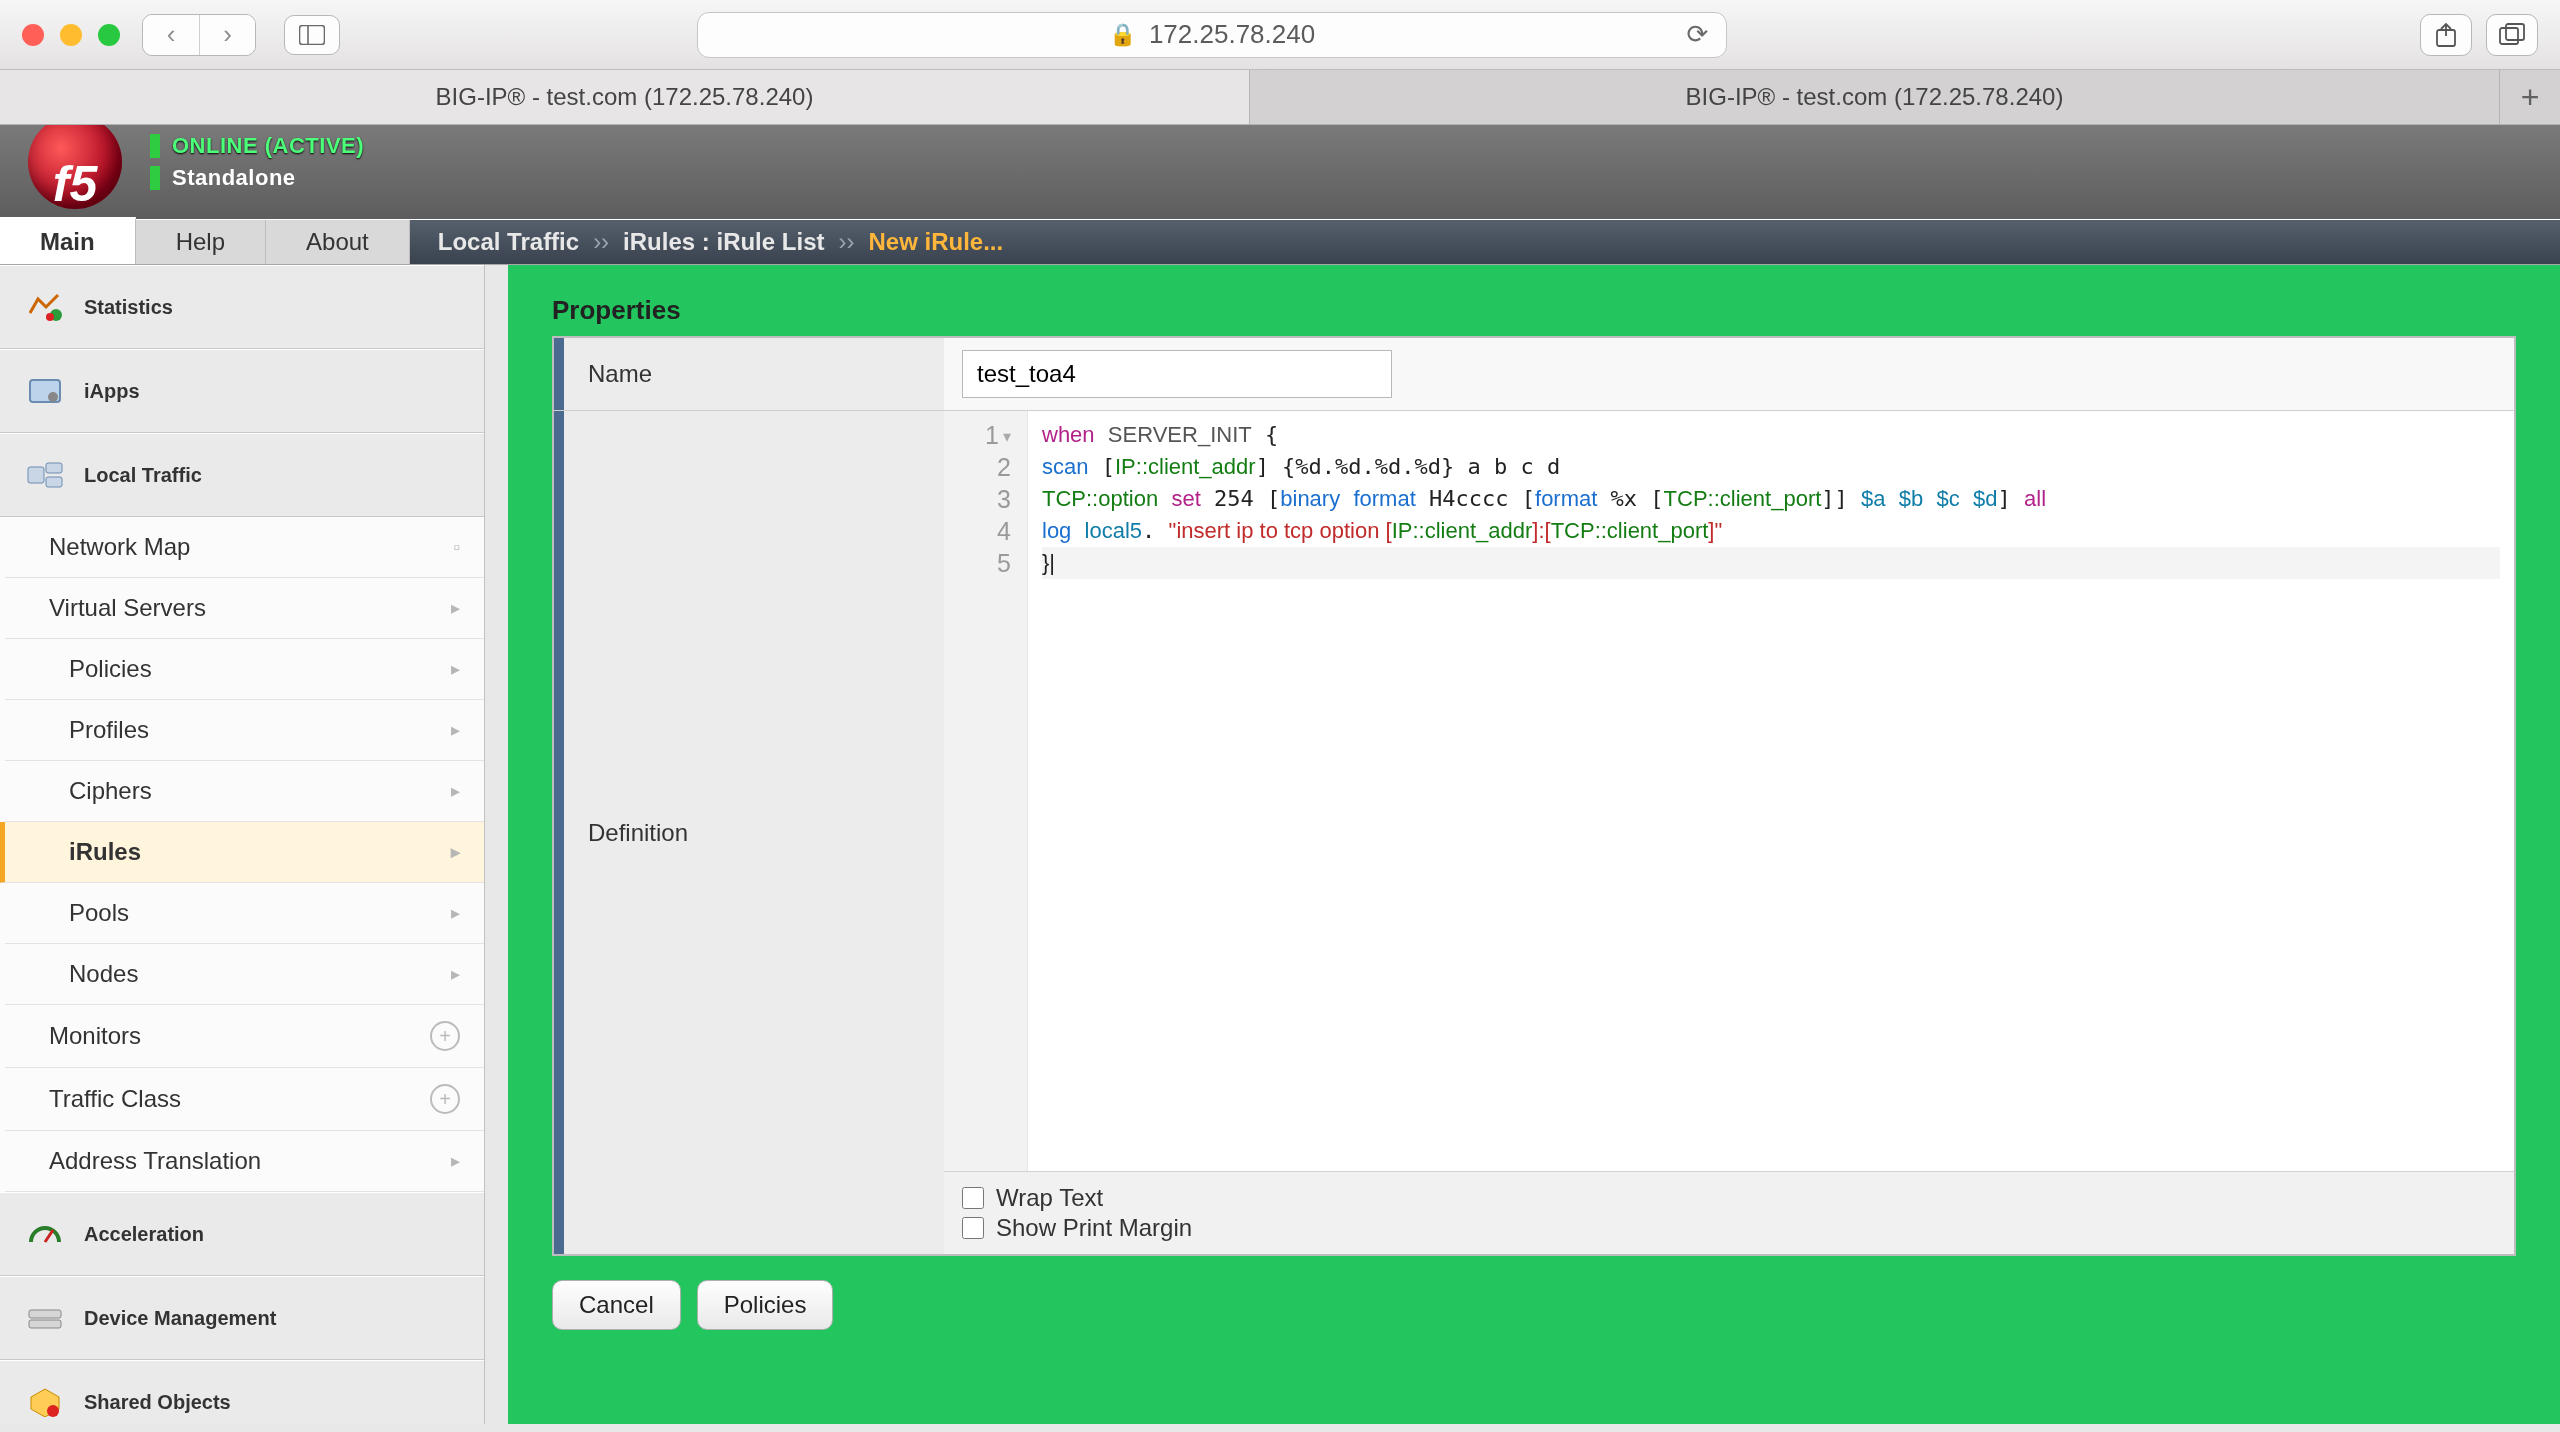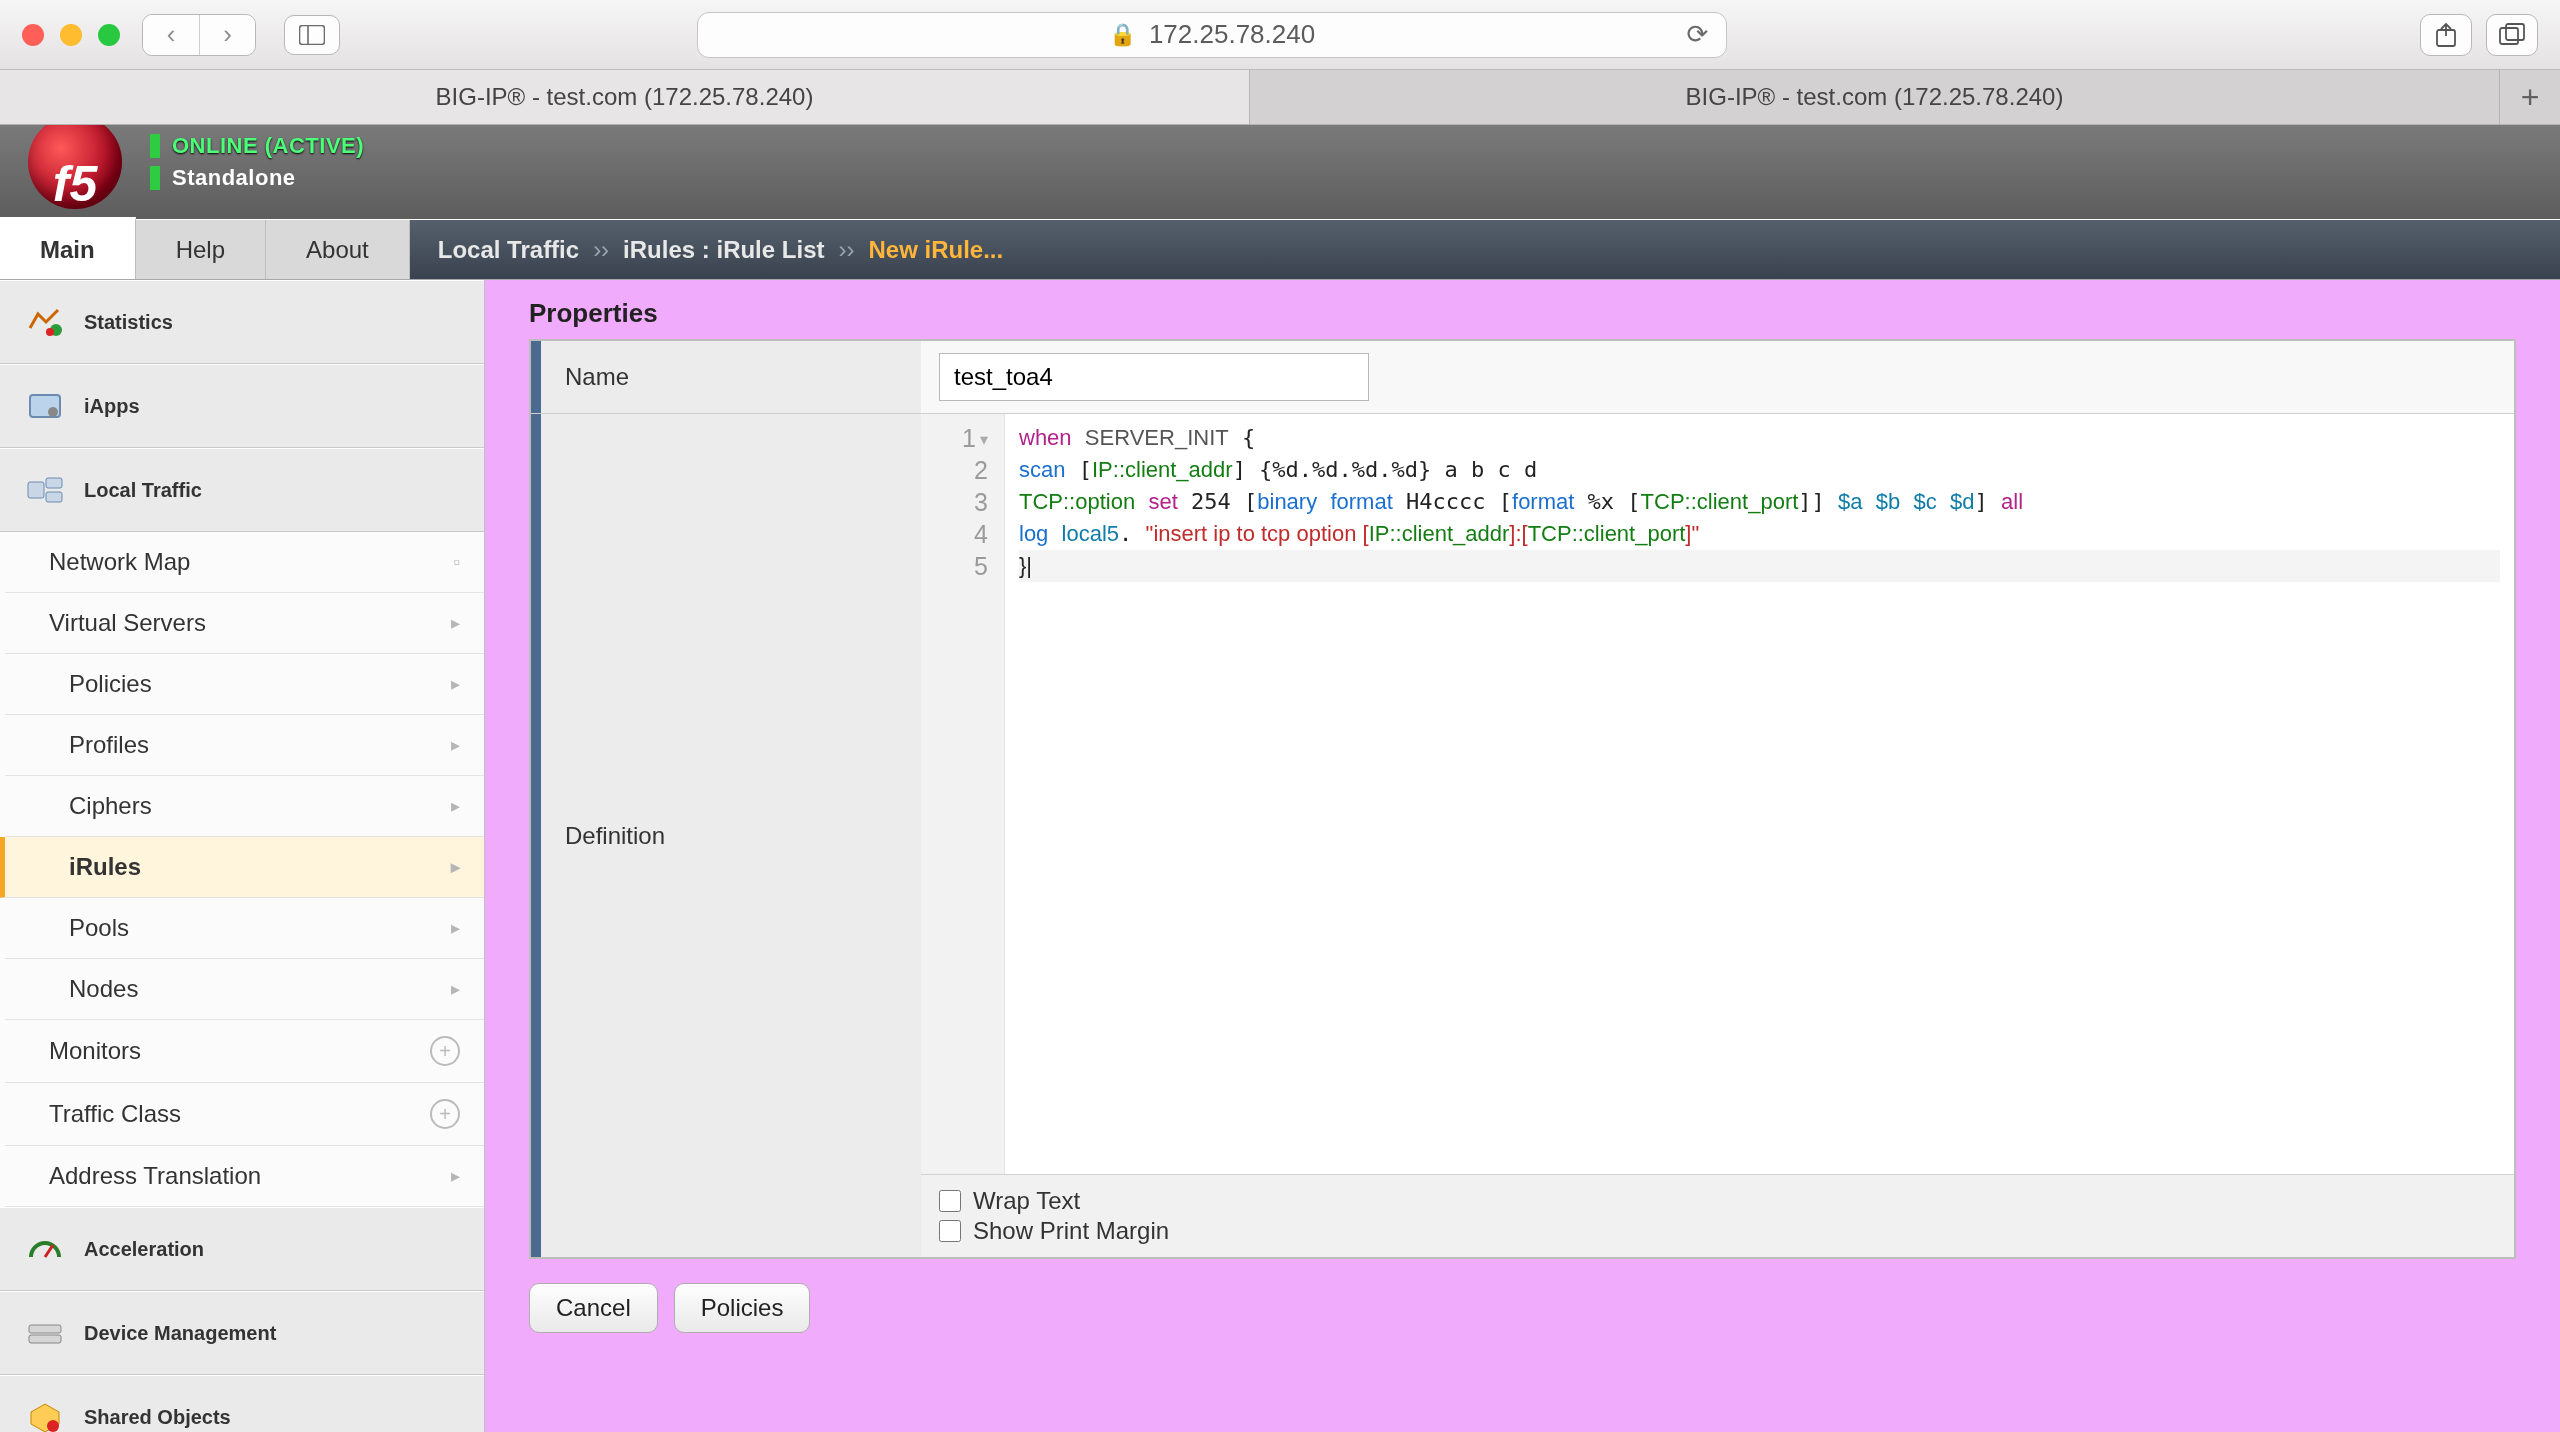--- a/index.html
+++ b/index.html
@@ -28,42 +28,42 @@
 
 
 .bigip-header { height:94px; background:linear-gradient(#7a7a7a,#5d5d5d); display:flex; align-items:center; padding:0 28px; gap:28px; color:#fff; overflow:hidden;}
 .logo { width:94px; height:94px; background:radial-gradient(circle at 35% 35%, #ff5959, #a4001b 70%); border-radius:50%; display:flex; align-items:flex-end; justify-content:center; color:#fff; font:italic 900 50px/1 Georgia, serif; box-shadow:inset -6px -10px 18px rgba(0,0,0,.45); position:relative; top:-10px;}
 .status-line { display:flex; flex-direction:column; gap:6px; font-size:22px; font-weight:600; letter-spacing:.5px; position:relative; top:-10px;}
 .status-line .row { display:flex; align-items:center; gap:12px;}
 .status-ind { width:10px; height:24px; background:#2ecc40; }
 .online { color:#4cff78; text-shadow:0 1px 2px #000; }
 
 
-.apphead { height:61px; background:#dcdcdc; border-top:1px solid #fff; border-bottom:1px solid #a8a8a8; display:flex; }
+.apphead { height:46px; background:#dcdcdc; border-top:1px solid #fff; border-bottom:1px solid #a8a8a8; display:flex; }
 .apptabs { display:flex; }
 .apptab { padding:0 40px; display:flex; align-items:center; border-right:1px solid #bdbdbd; font-size:24px; color:#333; background:#d9d9d9; }
 .apptab.active { background:#fff; border-top:3px solid #fff; margin-top:-3px; font-weight:600;}
 .breadcrumb { flex:1; background:linear-gradient(#56606d,#39424e); display:flex; align-items:center; padding:0 28px; gap:14px; font-size:24px; color:#e8e8e8; font-weight:600;}
 .breadcrumb .sep { color:#9aa3b0; font-weight:400;}
 .breadcrumb .new { color:#ffb63a; }
 
 
 .workspace { display:flex; height:calc(1432px - 70px - 55px - 94px - 54px); }
 .leftnav { width:485px; background:#eaeaea; border-right:1px solid #c0c0c0; overflow:hidden;}
 .navsection { display:flex; align-items:center; gap:18px; padding:22px 24px; border-top:1px solid #fff; border-bottom:1px solid #c9c9c9; font-size:20px; font-weight:600; color:#333; }
 .navsection .ico { width:42px; height:38px; display:flex; align-items:center; justify-content:center;}
 .subnav { background:#fbfbfb; border-left:5px solid transparent; }
 .navitem { display:flex; align-items:center; justify-content:space-between; padding:16px 24px 16px 44px; border-bottom:1px solid #e3e3e3; font-size:24px; color:#333; }
 .navitem.sub { padding-left:64px; }
 .navitem .chev { color:#b6b6b6; font-size:18px;}
 .navitem.active { background:#fff5dd; border-left:6px solid #f5a623; margin-left:-6px; font-weight:600;}
 .navitem .plus { width:30px; height:30px; border:2px solid #bbb; border-radius:50%; display:flex; align-items:center; justify-content:center; color:#bbb; font-size:20px;}
 
 
-.main { flex:1; padding:18px 44px; background:#f0abfc; overflow:auto;}
+.main { flex:1; padding:30px 44px; background:#22c55e; overflow:auto;margin-left:23px;}
 .propTitle { font-size:26px; font-weight:700; margin-bottom:10px; color:#222;}
 .propBox { border:2px solid #bdbdbd; background:#f0f0f0; }
 .propRow { display:flex; align-items:stretch; border-bottom:1px solid #cfcfcf; }
 .propLabelCell { width:390px; border-left:10px solid #4b6a8f; background:#ececec; display:flex; align-items:center; padding:18px 24px; font-size:24px; color:#333;}
 .propValueCell { flex:1; padding:12px 18px; background:#f8f8f8; display:flex; align-items:center;}
 input.nameInput { width:430px; height:48px; padding:0 14px; font-size:24px; border:1px solid #b8b8b8; background:#fff;}
 .editorWrap { flex:1; display:flex; flex-direction:column;}
 .codemirror { display:flex; height:760px; background:#fff;}
 .gutter { width:84px; background:#f2f2f2; color:#9a9a9a; font-family:Menlo,Consolas,monospace; font-size:25px; text-align:right; padding:8px 16px 8px 8px; border-right:1px solid #e4e4e4;}
 .gutter .ln { height:32px; line-height:32px;}

